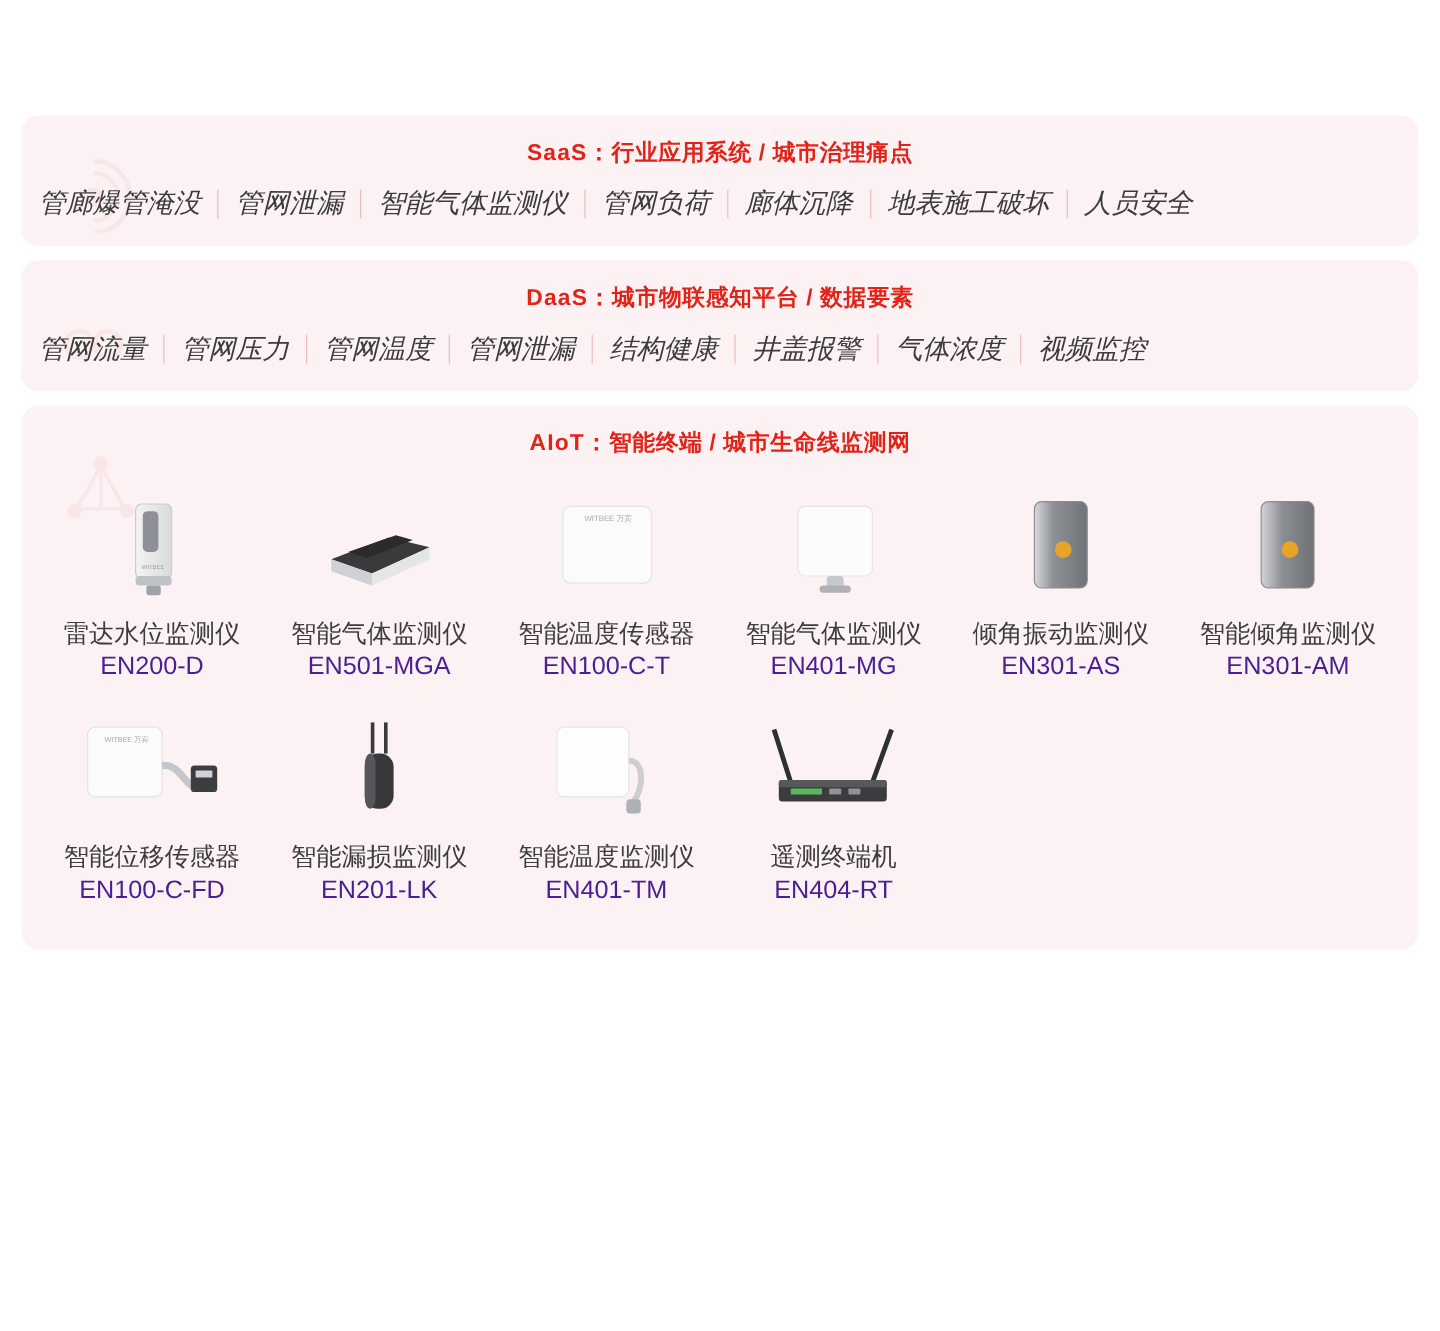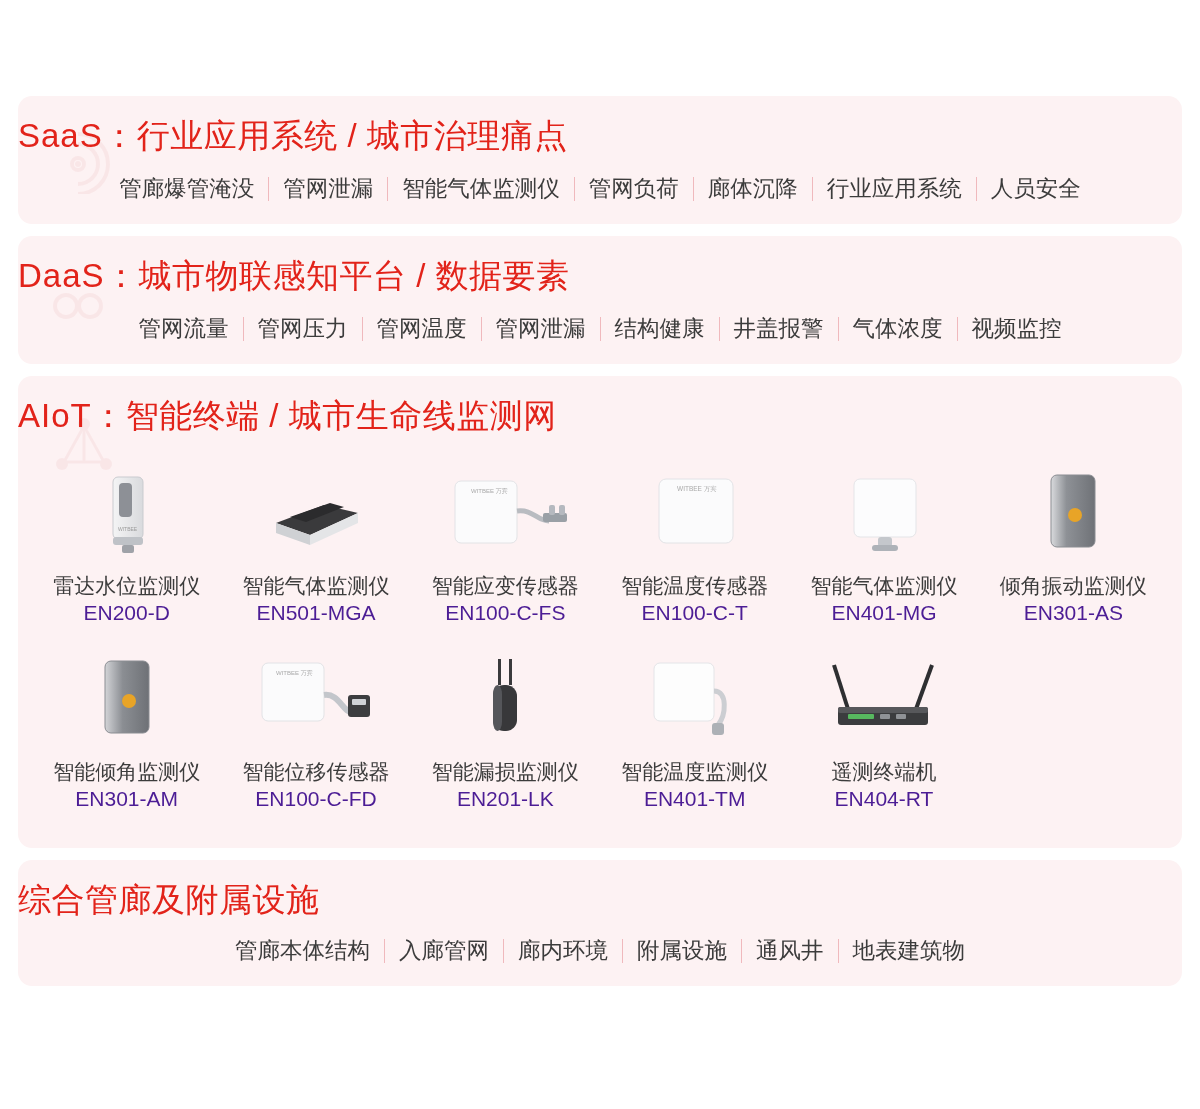--- a/index.html
+++ b/index.html
@@ -22,40 +22,40 @@
     padding: 96px 18px 0 18px;
   }
   .band {
     position: relative;
     background: #fdf2f3;
     border-radius: 14px;
     margin-bottom: 12px;
     overflow: hidden;
   }
   .band-title {
-    text-align: left;
+    text-align: center;
     color: #e2231a;
-    font-size: 33px;
-    font-weight: normal;
+    font-size: 19px;
+    font-weight: bold;
     letter-spacing: 0.5px;
     padding: 18px 0 6px 0;
     position: relative;
     z-index: 3;
   }
   .band-title .lead {
     letter-spacing: 1px;
   }
   .chips {
     display: flex;
-    justify-content: center;
     align-items: center;
     flex-wrap: nowrap;
     padding: 8px 0 20px 0;
     position: relative;
     z-index: 3;
+    font-style: italic;
   }
   .chip {
     font-size: 22.5px;
     color: #3c3c3c;
     padding: 0 14px;
     white-space: nowrap;
   }
   .sep {
     width: 1px;
     height: 24px;
@@ -143,21 +143,21 @@
       <span class="chip">管廊爆管淹没</span>
       <span class="sep"></span>
       <span class="chip">管网泄漏</span>
       <span class="sep"></span>
       <span class="chip">智能气体监测仪</span>
       <span class="sep"></span>
       <span class="chip">管网负荷</span>
       <span class="sep"></span>
       <span class="chip">廊体沉降</span>
       <span class="sep"></span>
-      <span class="chip">行业应用系统</span>
+      <span class="chip">地表施工破坏</span>
       <span class="sep"></span>
       <span class="chip">人员安全</span>
     </div>
   </div>
 
   <div class="band">
     <div class="wm">
       <svg width="64" height="64" viewBox="0 0 64 64">
         <g fill="none" stroke="#f6dcdd" stroke-width="4">
           <circle cx="18" cy="36" r="11"></circle>
@@ -235,34 +235,20 @@
               <polygon points="30,58 64,70 64,80 30,68" fill="#cfd1d4"></polygon>
               <polygon points="64,70 112,48 112,58 64,80" fill="#e4e5e7"></polygon>
               <polygon points="44,52 84,38 98,42 60,57" fill="#2b2b2d"></polygon>
             </g>
           </svg>
         </div>
         <div class="name">智能气体监测仪</div>
         <div class="model">EN501-MGA</div>
       </div>
 
-      <div class="cell">
-        <div class="thumb">
-          <svg width="160" height="96" viewBox="0 0 160 96">
-            <rect x="30" y="16" width="62" height="62" rx="6" fill="#fbfbfc" stroke="#e2e3e6"></rect>
-            <text x="46" y="28" font-size="6" fill="#a9a9a9" font-family="Liberation Sans, sans-serif">WITBEE 万宾</text>
-            <path d="M92 46 C108 44 112 56 124 56" fill="none" stroke="#b9bcc1" stroke-width="5"></path>
-            <rect x="118" y="48" width="24" height="9" rx="2" fill="#9aa0a6"></rect>
-            <rect x="124" y="40" width="6" height="10" rx="2" fill="#b5b9bf"></rect>
-            <rect x="134" y="40" width="6" height="10" rx="2" fill="#b5b9bf"></rect>
-          </svg>
-        </div>
-        <div class="name">智能应变传感器</div>
-        <div class="model">EN100-C-FS</div>
-      </div>
 
       <div class="cell">
         <div class="thumb">
           <svg width="140" height="96" viewBox="0 0 140 96">
             <rect x="34" y="14" width="74" height="64" rx="7" fill="#fbfbfc" stroke="#e2e3e6"></rect>
             <text x="52" y="26" font-size="6.5" fill="#a9a9a9" font-family="Liberation Sans, sans-serif">WITBEE 万宾</text>
           </svg>
         </div>
         <div class="name">智能温度传感器</div>
         <div class="model">EN100-C-T</div>
@@ -368,30 +354,14 @@
             <rect x="92" y="63" width="10" height="5" rx="1" fill="#8f9296"></rect>
           </svg>
         </div>
         <div class="name">遥测终端机</div>
         <div class="model">EN404-RT</div>
       </div>
 
     </div>
   </div>
 
-  <div class="band bottom">
-    <div class="band-title">综合管廊及附属设施</div>
-    <div class="chips">
-      <span class="chip">管廊本体结构</span>
-      <span class="sep"></span>
-      <span class="chip">入廊管网</span>
-      <span class="sep"></span>
-      <span class="chip">廊内环境</span>
-      <span class="sep"></span>
-      <span class="chip">附属设施</span>
-      <span class="sep"></span>
-      <span class="chip">通风井</span>
-      <span class="sep"></span>
-      <span class="chip">地表建筑物</span>
-    </div>
-  </div>
 
 </div>
 
 </body></html>

